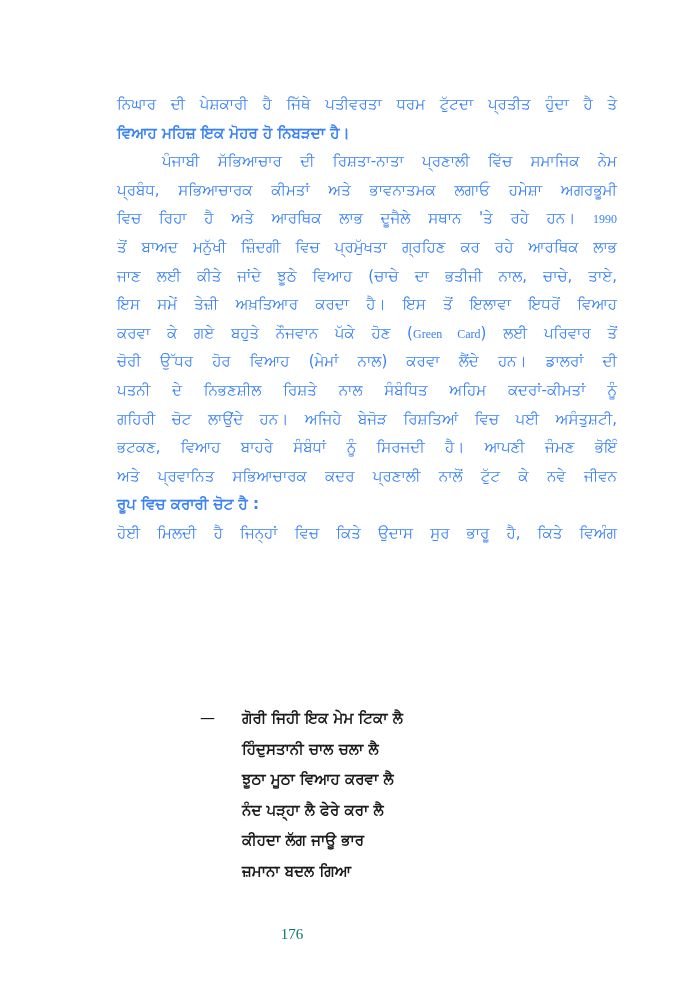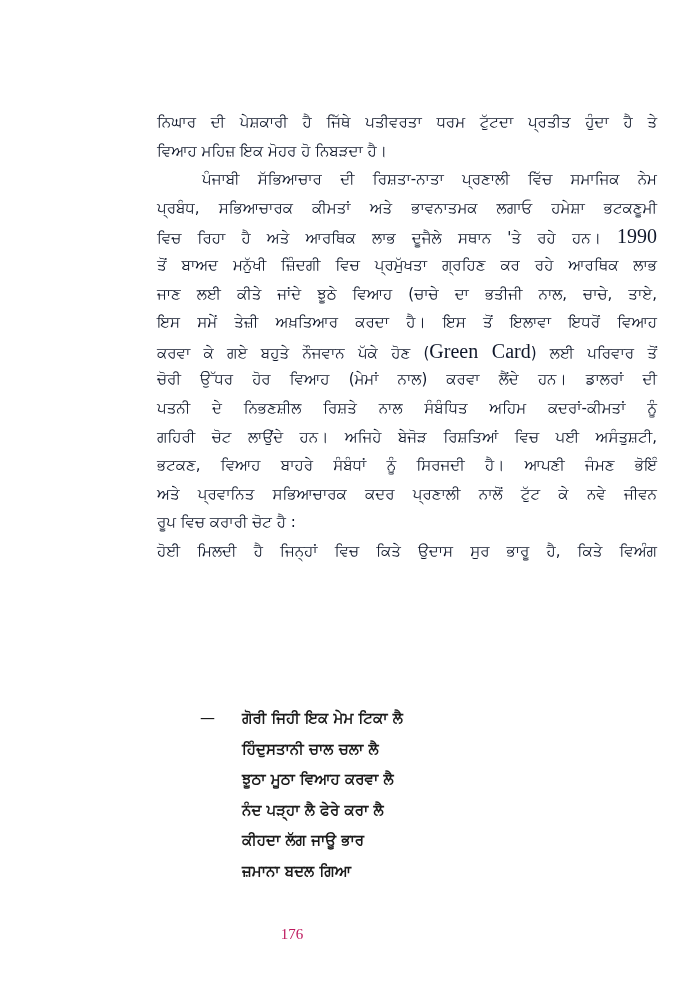--- a/index.html
+++ b/index.html
@@ -1,50 +1,49 @@
 <!DOCTYPE html>
 <html><head>
 <meta charset="utf-8">
 <style>
   html, body { margin: 0; padding: 0; background: #ffffff; }
   body { width: 700px; height: 989px; position: relative; overflow: hidden; }
   .page {
     position: absolute; left: 0; top: 0; width: 700px; height: 989px; background: #fff;
   }
   .body-text {
-    position: absolute; left: 117px; top: 108px; width: 500px;
-    font-family: "DejaVu Sans", sans-serif; font-size: 15px; color: #0f172a;
+    position: absolute; left: 117px; top: 90px; width: 500px;
+    font-family: "DejaVu Sans", sans-serif; font-size: 15px; color: #3b82f6;
     line-height: 28.6px;
-    margin-left: 40px;
   }
   .line { display: block; white-space: nowrap; text-align: justify; text-align-last: justify; height: 28.6px; }
-  .line.last { text-align-last: left; }
+  .line.last { text-align-last: left; font-weight: bold; }
   .line.indent { padding-left: 45px; }
-  .latin { font-family: "Liberation Serif", serif; font-size: 20px; }
+  .latin { font-family: "Liberation Serif", serif; font-size: 12px; }
   .verse {
     position: absolute; left: 200px; top: 703px;
     font-family: "DejaVu Sans", sans-serif; font-size: 15px; color: #1a1a1a;
   }
   .verse-row { position: relative; height: 30.5px; line-height: 30.5px; white-space: nowrap; }
   .dash { position: absolute; left: 0; top: 0; }
   .verse-text { position: absolute; left: 42px; top: 0; font-weight: bold; }
   .page-number {
     position: absolute; left: 0; width: 584px; top: 926px; text-align: center;
-    font-family: "Liberation Serif", serif; font-size: 15px; color: #be185d;
+    font-family: "Liberation Serif", serif; font-size: 15px; color: #0f766e;
   }
 </style>
 </head>
 <body>
 
 <div class="page">
   <div class="body-text">
     <span class="line">ਨਿਘਾਰ ਦੀ ਪੇਸ਼ਕਾਰੀ ਹੈ ਜਿੱਥੇ ਪਤੀਵਰਤਾ ਧਰਮ ਟੁੱਟਦਾ ਪ੍ਰਤੀਤ ਹੁੰਦਾ ਹੈ ਤੇ</span>
     <span class="line last">ਵਿਆਹ ਮਹਿਜ਼ ਇਕ ਮੋਹਰ ਹੋ ਨਿਬੜਦਾ ਹੈ।</span>
     <span class="line indent">ਪੰਜਾਬੀ ਸੱਭਿਆਚਾਰ ਦੀ ਰਿਸ਼ਤਾ-ਨਾਤਾ ਪ੍ਰਣਾਲੀ ਵਿੱਚ ਸਮਾਜਿਕ ਨੇਮ</span>
-    <span class="line">ਪ੍ਰਬੰਧ, ਸਭਿਆਚਾਰਕ ਕੀਮਤਾਂ ਅਤੇ ਭਾਵਨਾਤਮਕ ਲਗਾਓ ਹਮੇਸ਼ਾ ਭਟਕਣੂਮੀ</span>
+    <span class="line">ਪ੍ਰਬੰਧ, ਸਭਿਆਚਾਰਕ ਕੀਮਤਾਂ ਅਤੇ ਭਾਵਨਾਤਮਕ ਲਗਾਓ ਹਮੇਸ਼ਾ ਅਗਰਭੂਮੀ</span>
     <span class="line">ਵਿਚ ਰਿਹਾ ਹੈ ਅਤੇ ਆਰਥਿਕ ਲਾਭ ਦੂਜੈਲੇ ਸਥਾਨ 'ਤੇ ਰਹੇ ਹਨ। <span class="latin">1990</span></span>
     <span class="line">ਤੋਂ ਬਾਅਦ ਮਨੁੱਖੀ ਜ਼ਿੰਦਗੀ ਵਿਚ ਪ੍ਰਮੁੱਖਤਾ ਗ੍ਰਹਿਣ ਕਰ ਰਹੇ ਆਰਥਿਕ ਲਾਭ</span>
     <span class="line">ਜਾਣ ਲਈ ਕੀਤੇ ਜਾਂਦੇ ਝੂਠੇ ਵਿਆਹ (ਚਾਚੇ ਦਾ ਭਤੀਜੀ ਨਾਲ, ਚਾਚੇ, ਤਾਏ,</span>
     <span class="line">ਇਸ ਸਮੇਂ ਤੇਜ਼ੀ ਅਖ਼ਤਿਆਰ ਕਰਦਾ ਹੈ। ਇਸ ਤੋਂ ਇਲਾਵਾ ਇਧਰੋਂ ਵਿਆਹ</span>
     <span class="line">ਕਰਵਾ ਕੇ ਗਏ ਬਹੁਤੇ ਨੌਜਵਾਨ ਪੱਕੇ ਹੋਣ (<span class="latin">Green Card</span>) ਲਈ ਪਰਿਵਾਰ ਤੋਂ</span>
     <span class="line">ਚੋਰੀ ਉੱਧਰ ਹੋਰ ਵਿਆਹ (ਮੇਮਾਂ ਨਾਲ) ਕਰਵਾ ਲੈਂਦੇ ਹਨ। ਡਾਲਰਾਂ ਦੀ</span>
     <span class="line">ਪਤਨੀ ਦੇ ਨਿਭਣਸ਼ੀਲ ਰਿਸ਼ਤੇ ਨਾਲ ਸੰਬੰਧਿਤ ਅਹਿਮ ਕਦਰਾਂ-ਕੀਮਤਾਂ ਨੂੰ</span>
     <span class="line">ਗਹਿਰੀ ਚੋਟ ਲਾਉਂਦੇ ਹਨ। ਅਜਿਹੇ ਬੇਜੋੜ ਰਿਸ਼ਤਿਆਂ ਵਿਚ ਪਈ ਅਸੰਤੁਸ਼ਟੀ,</span>
     <span class="line">ਭਟਕਣ, ਵਿਆਹ ਬਾਹਰੇ ਸੰਬੰਧਾਂ ਨੂੰ ਸਿਰਜਦੀ ਹੈ। ਆਪਣੀ ਜੰਮਣ ਭੋਇੰ</span>
     <span class="line">ਅਤੇ ਪ੍ਰਵਾਨਿਤ ਸਭਿਆਚਾਰਕ ਕਦਰ ਪ੍ਰਣਾਲੀ ਨਾਲੋਂ ਟੁੱਟ ਕੇ ਨਵੇ ਜੀਵਨ</span>

